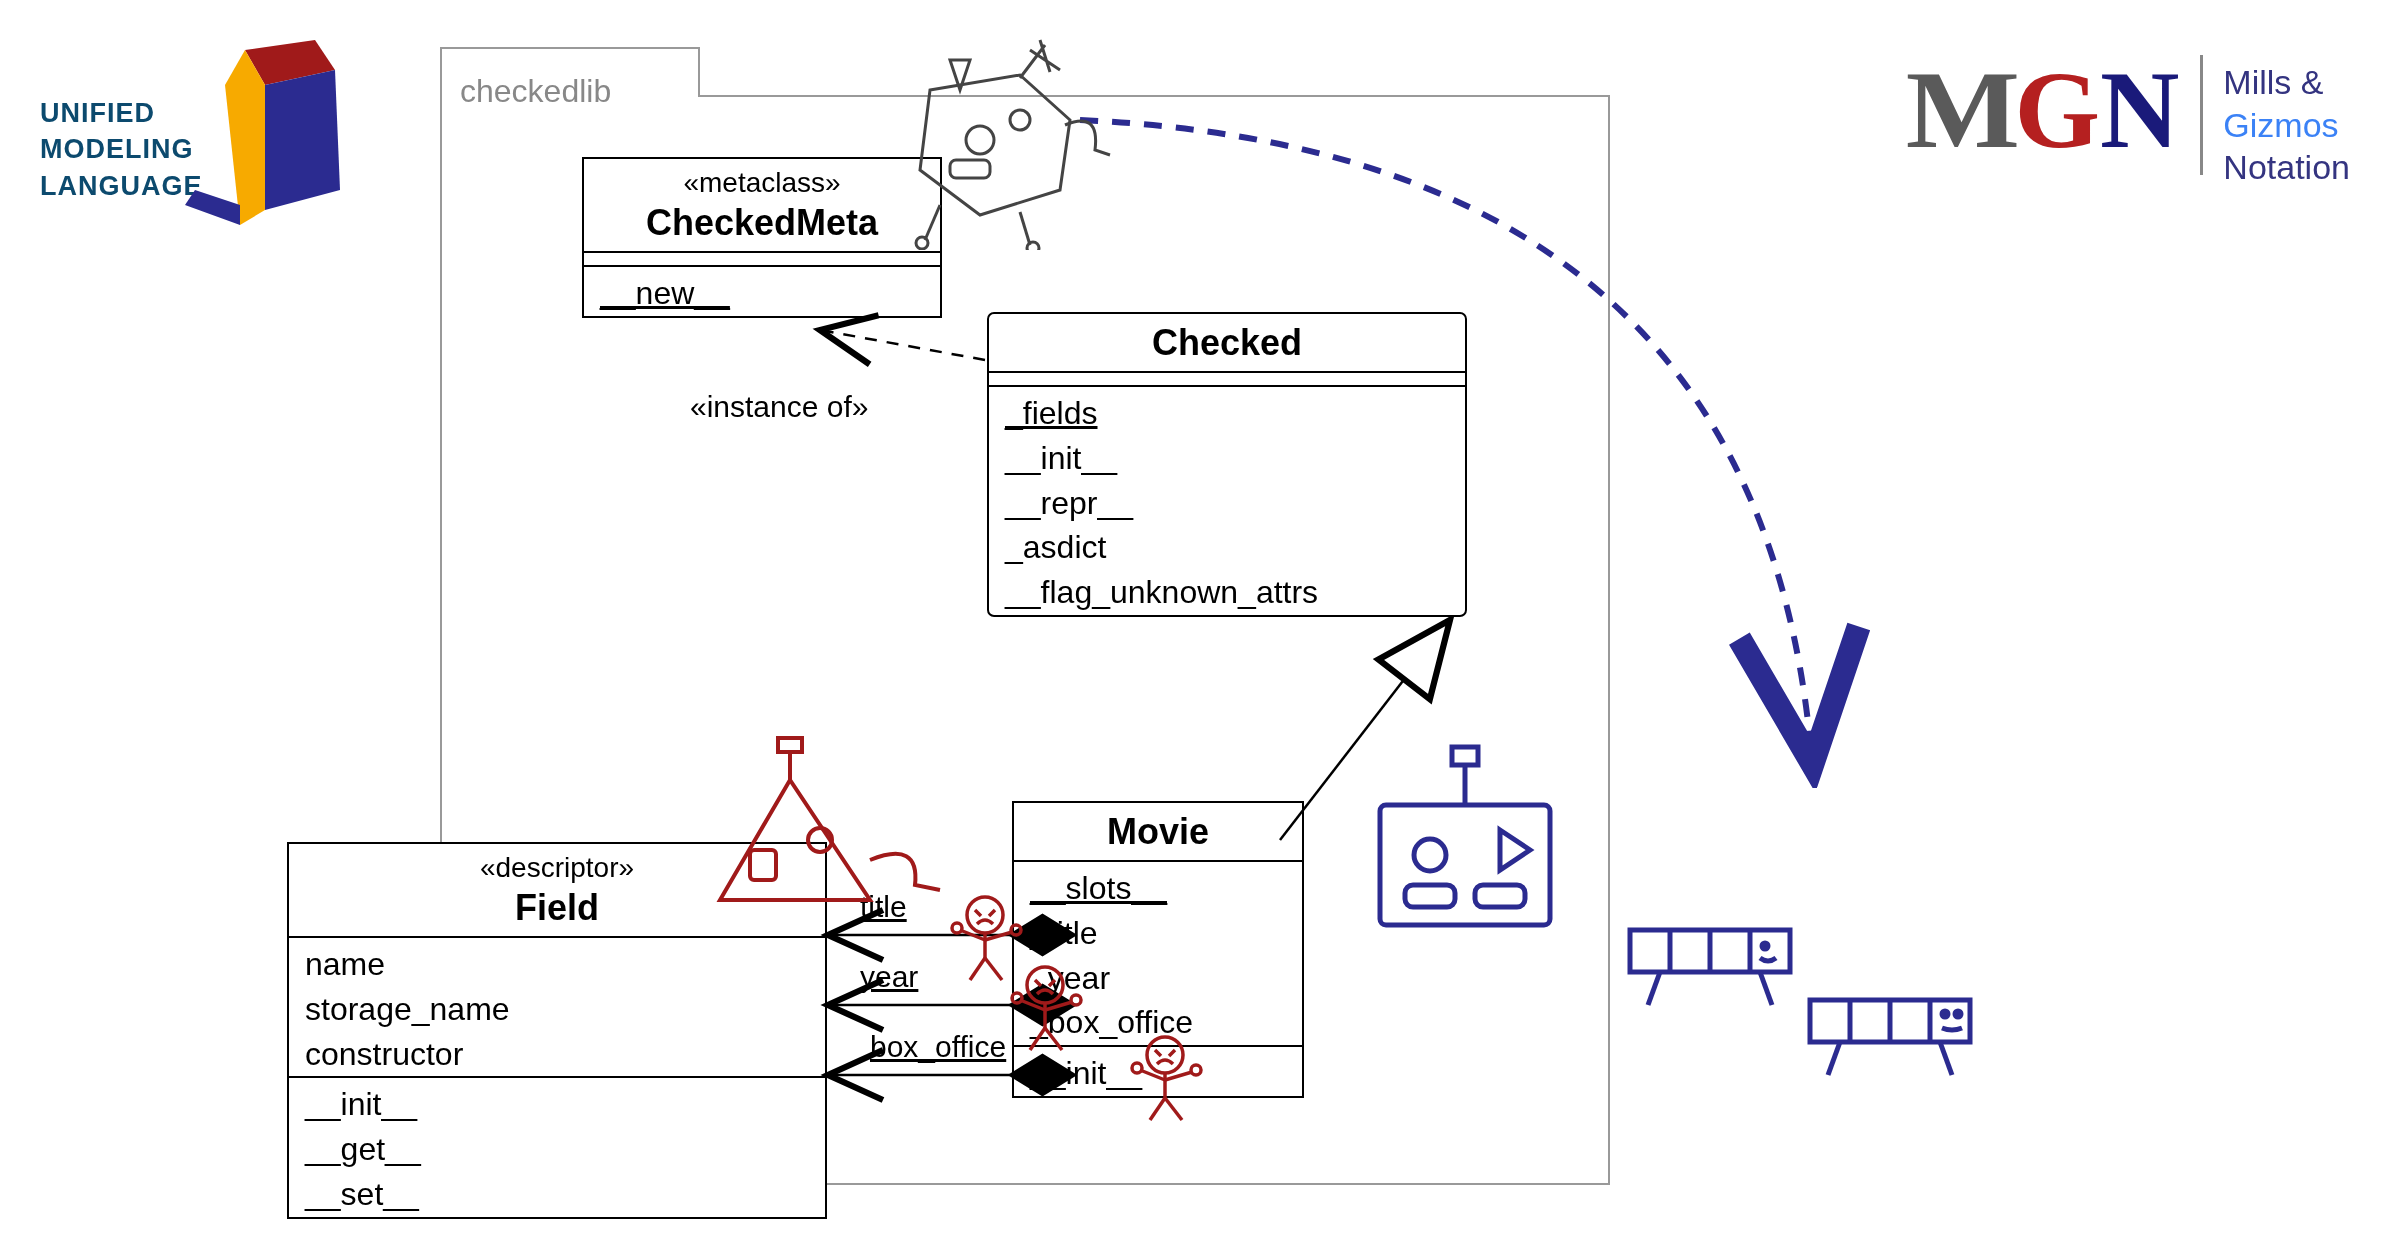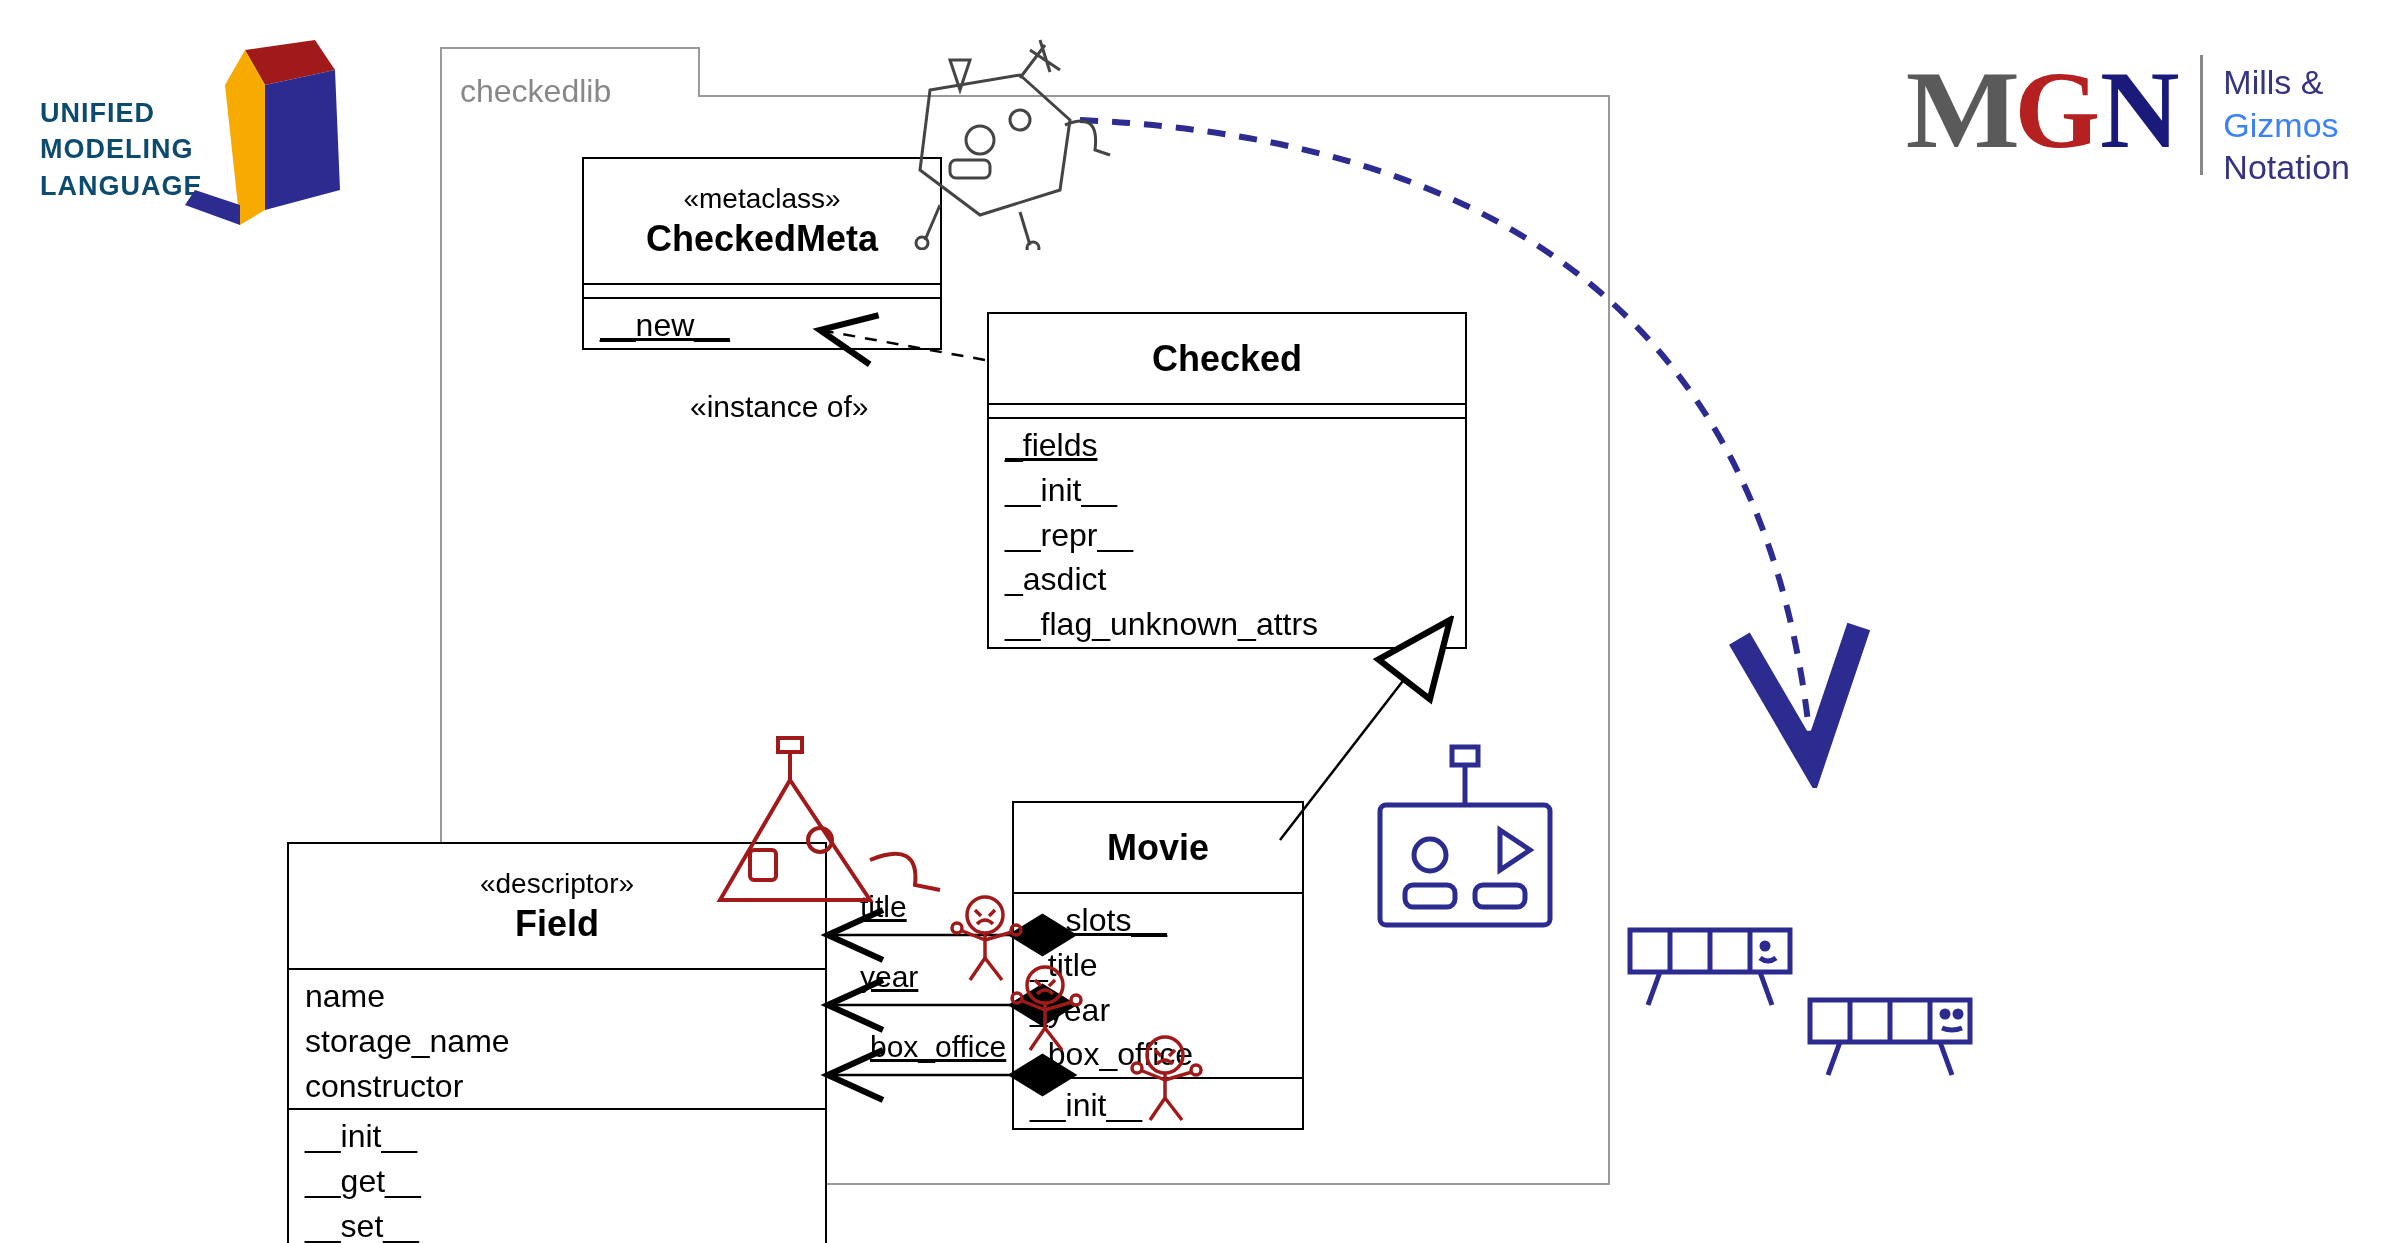--- a/index.html
+++ b/index.html
@@ -98,36 +98,36 @@
   .class-box {
     position: absolute;
     background: #fff;
     border: 2.5px solid #000;
     font-size: 32px;
     color: #000;
   }
   .class-head {
     border-bottom: 2.5px solid #000;
     text-align: center;
-    padding: 22px 14px;
+    padding: 6px 14px;
     line-height: 1.25;
   }
   .stereo { font-size: 28px; }
   .class-name { font-weight: bold; font-size: 36px; }
   .class-section {
     border-bottom: 2.5px solid #000;
     padding: 4px 16px 0 16px;
     line-height: 1.4;
   }
   .class-section:last-child { border-bottom: none; }
   .underline { text-decoration: underline; }
 
   
   #box-checkedmeta { left: 140px; top: 60px; width: 360px; }
-  #box-checked     { left: 545px; top: 215px; width: 480px; }
+  #box-checked     { left: 545px; top: 215px; width: 480px; border-radius: 7px; }
   #box-field       { left: -155px; top: 745px; width: 540px; }
   #box-movie       { left: 570px; top: 704px; width: 292px; }
 
   .assoc-label {
     position: absolute;
     font-size: 30px;
     text-decoration: underline;
   }
 
   svg.connectors {

